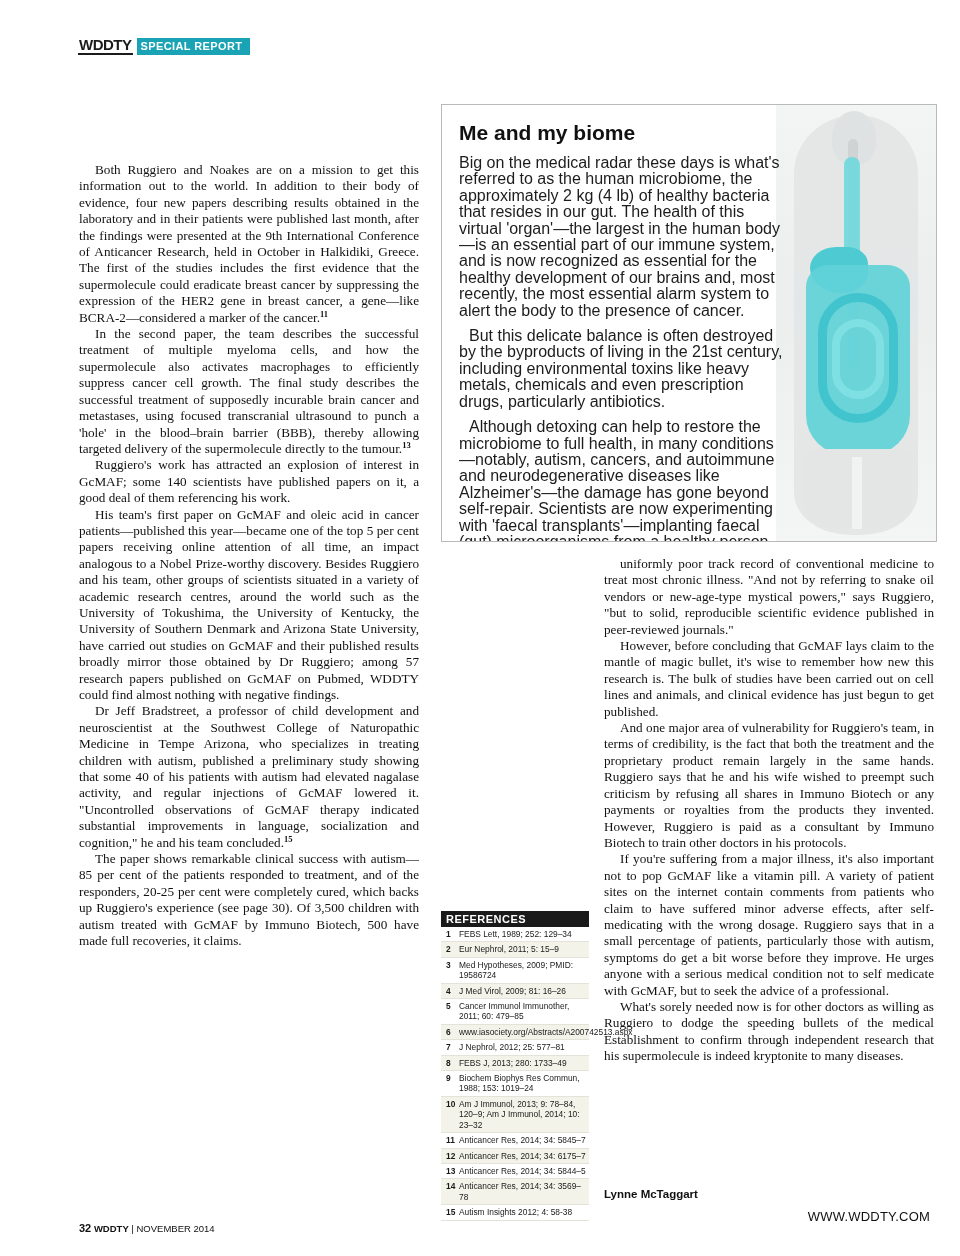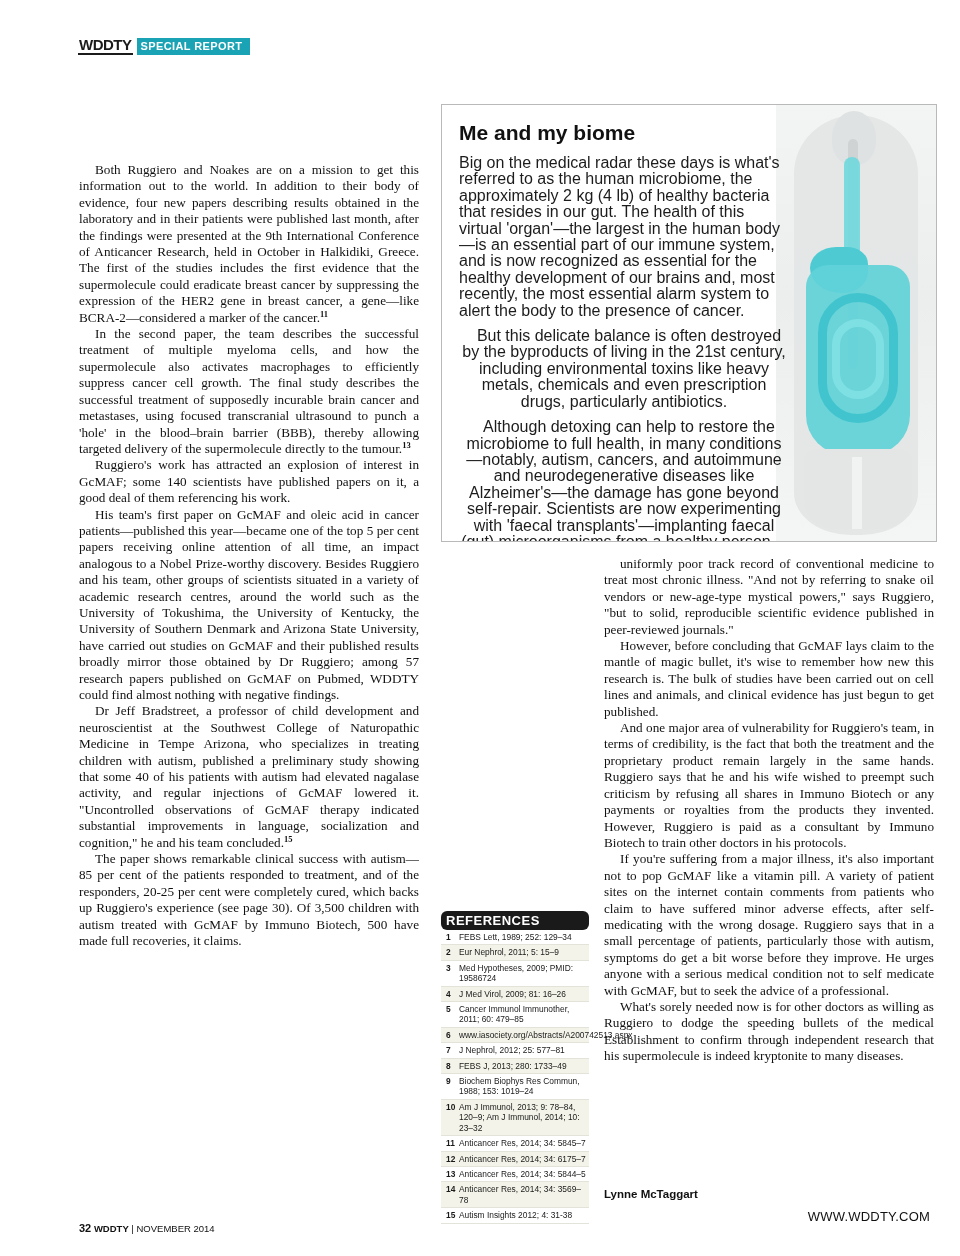--- a/index.html
+++ b/index.html
@@ -68,21 +68,21 @@
     position:absolute;left:17px;top:16px;margin:0;
     font-family:"Liberation Sans", sans-serif;
     font-weight:bold;font-size:21px;color:#111;
   }
   .biome-text{
     position:absolute;left:17px;top:50px;width:330px;
     font-family:"Liberation Sans", sans-serif;
     font-size:16px;line-height:16.4px;color:#1c1c1c;
   }
   .biome-text p{margin:0 0 9px 0;}
-  .biome-text p.ind{text-indent:10px;text-align:center;}
+  .biome-text p.ind{text-indent:10px;}
   .biome-img{
     position:absolute;right:0;top:0;width:160px;height:436px;
     background:linear-gradient(180deg,#f3f4f4 0%,#eceeee 45%,#f4f5f5 100%);
   }
   
   .body-silhouette{
     position:absolute;left:18px;top:10px;width:124px;height:420px;
     background:#e4e6e6;
     border-radius:50% 50% 46% 46% / 14% 14% 10% 10%;
     opacity:.95;
@@ -126,23 +126,22 @@
     background:#f1f2f2;
   }
 
   
   .refs{
     position:absolute;left:417px;top:911px;width:148px;
   }
   .refs-title{
     background:#1a1a1a;color:#ffffff;
     font-family:"Liberation Sans", sans-serif;
-    font-size:13px;font-weight:bold;letter-spacing:.5px;
+    font-size:11px;font-weight:bold;letter-spacing:.5px;
     padding:2px 4px 2px 5px;
-    border-radius:6px;
   }
   .ref-row{
     display:flex;
     font-family:"Liberation Sans", sans-serif;
     font-size:8.4px;line-height:10.4px;
     border-bottom:1px solid #e3e3da;
     padding:2px 3px 2px 5px;
     background:#ffffff;
     color:#1a1a1a;
   }
@@ -276,21 +275,21 @@
     <div class="ref-row">
         <span class="ref-num">13</span>
         <span class="ref-txt">Anticancer Res, 2014; 34: 5844–5</span>
       </div>
     <div class="ref-row alt">
         <span class="ref-num">14</span>
         <span class="ref-txt">Anticancer Res, 2014; 34: 3569–78</span>
       </div>
     <div class="ref-row">
         <span class="ref-num">15</span>
-        <span class="ref-txt">Autism Insights 2012; 4: 31-38</span>
+        <span class="ref-txt">Autism Insights 2012; 4: 58-38</span>
       </div>
   </div>
 
   <div class="footer-left">
     <span class="pg">32</span>
     <span class="wd">WDDTY</span>
     <span>| NOVEMBER 2014</span>
   </div>
   <div class="footer-right">WWW.WDDTY.COM</div>
 

